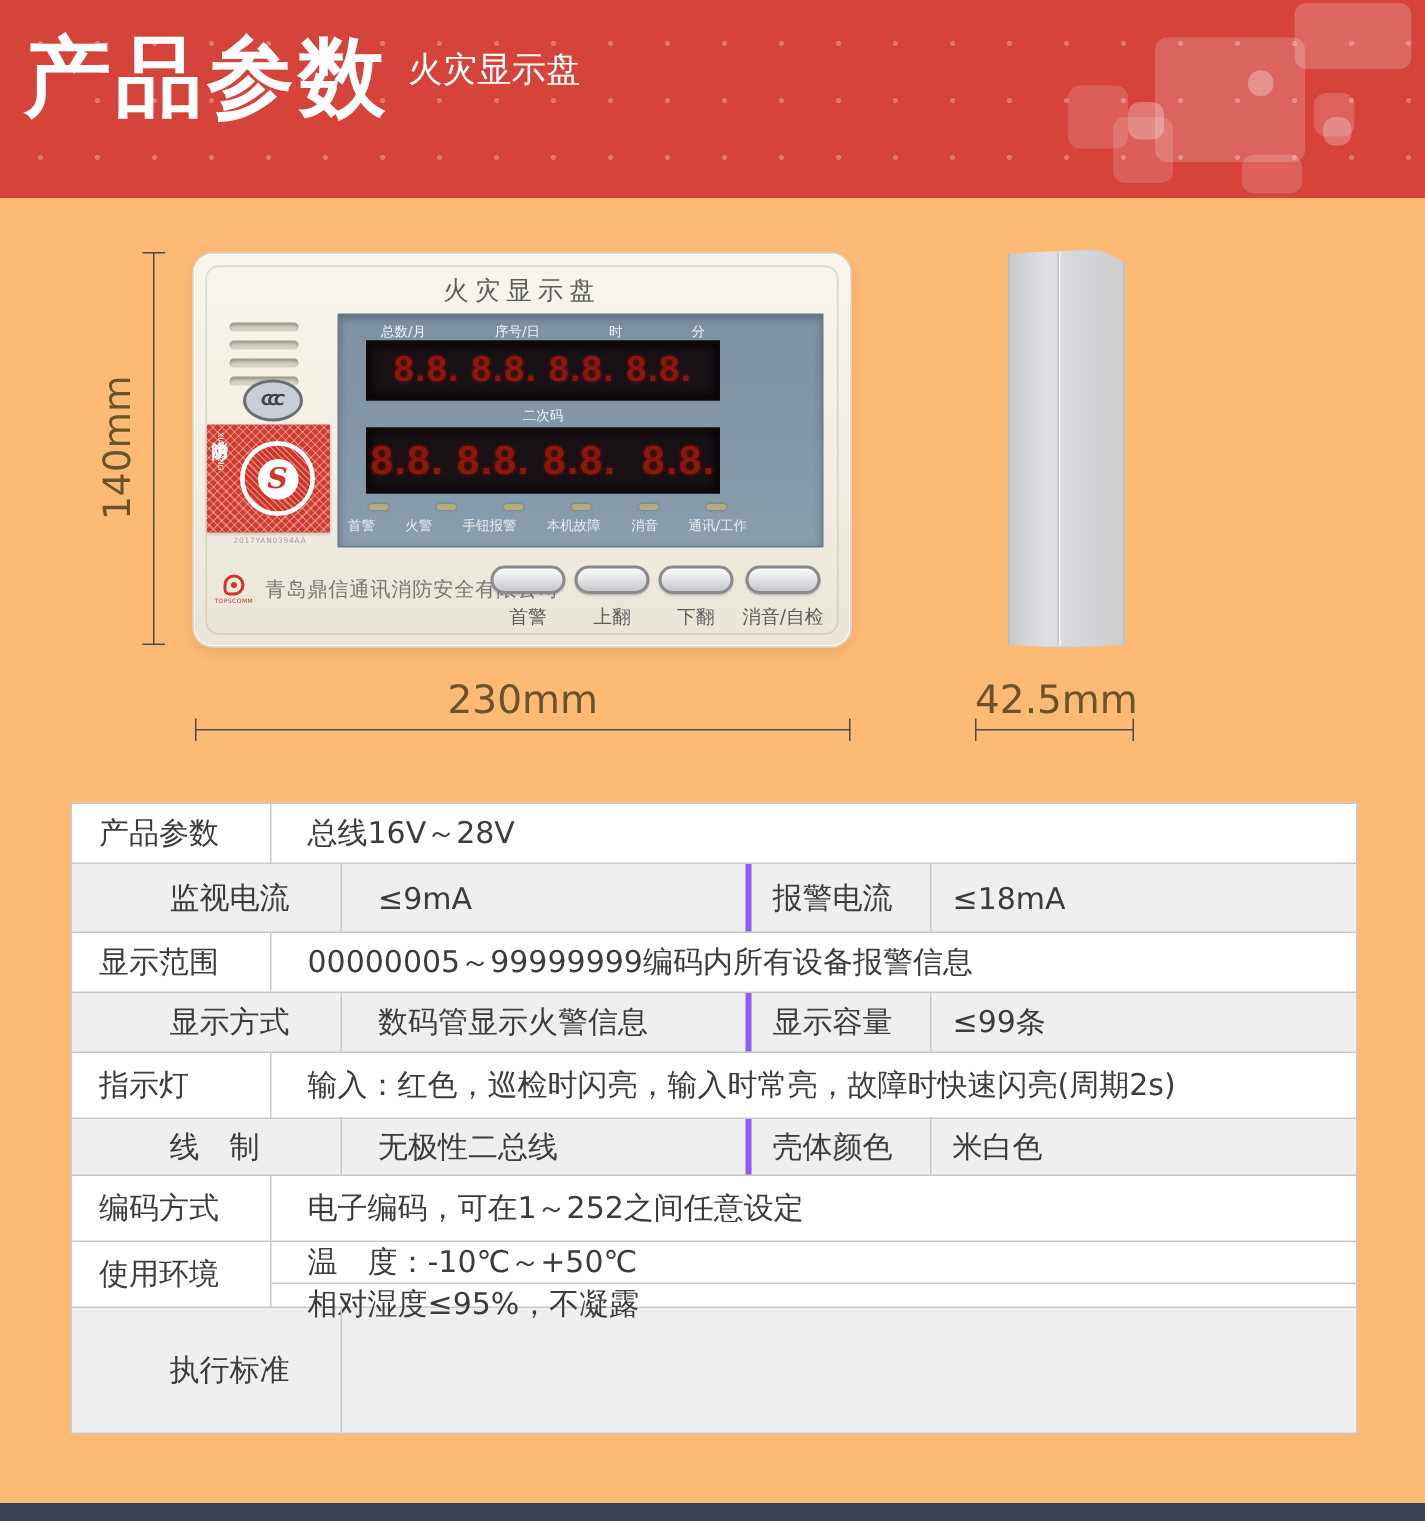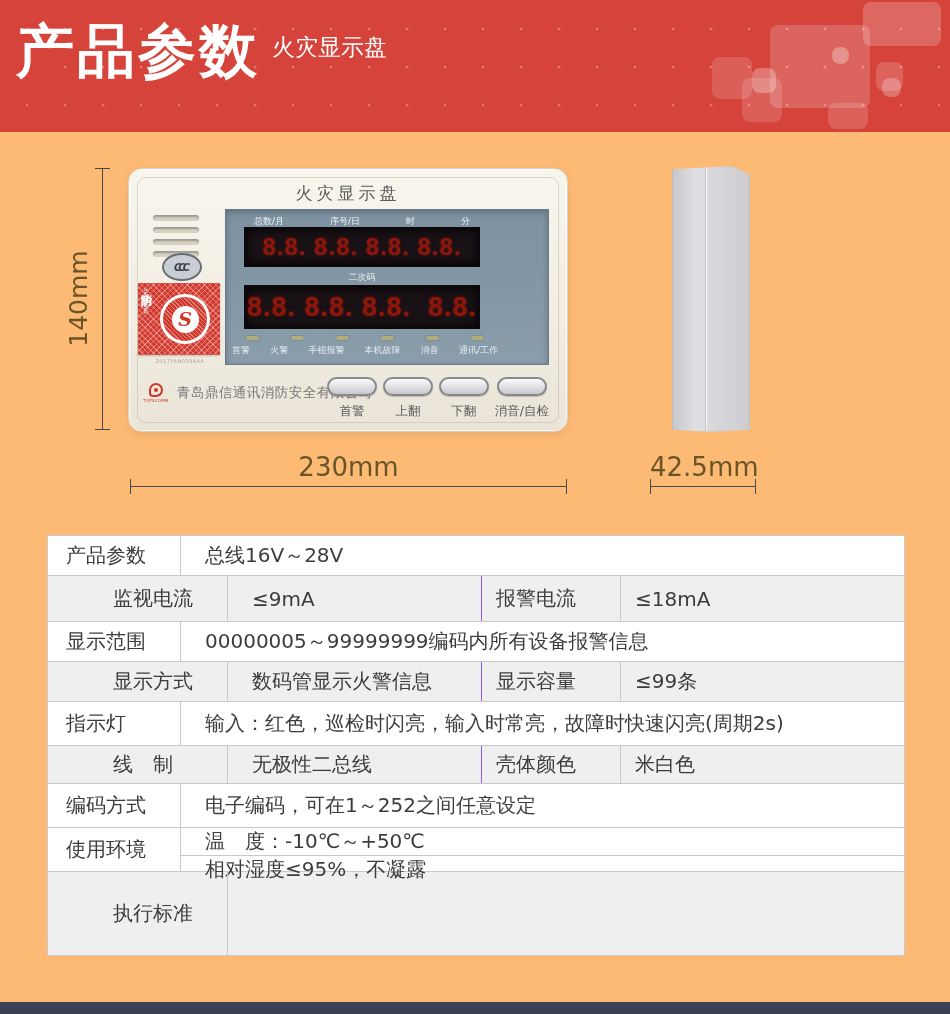--- a/index.html
+++ b/index.html
@@ -106,21 +106,21 @@
     font-size:20px; color:#3c3c3c; }
   .t-row { display:flex; border-bottom:1px solid #c9c9c9; background:#fff; align-items:stretch; }
   .t-row.alt { background:#efefef;padding-left:47px; }
   .t-row:nth-child(1){height:40px} .t-row:nth-child(2){height:46px} .t-row:nth-child(3){height:40px}
   .t-row:nth-child(4){height:40px} .t-row:nth-child(5){height:44px} .t-row:nth-child(6){height:38px}
   .t-row:nth-child(7){height:44px} .t-row:nth-child(8){height:44px} .t-row:nth-child(9){height:84px}
   .t-row:nth-child(10){height:42px}
   .t-cell { display:flex; align-items:center; }
   .t-label { width:133px; padding-left:18px; border-right:1px solid #c9c9c9; flex-shrink:0; }
   .t-value { flex:1; padding-left:24px; }
-  .t-label2 { width:140px; padding-left:14px; border-left:1px solid #8b5cf6; border-right:1px solid #c9c9c9; flex-shrink:0; }
+  .t-label2 { width:124px; padding-left:14px; border-left:4px solid #8b5cf6; border-right:1px solid #c9c9c9; flex-shrink:0; }
   .t-value2 { width:283px; padding-left:14px; flex-shrink:0; }
   .env-values { flex:1; display:flex; flex-direction:column; }
   .env-v { height:34px; display:flex; align-items:center; padding-left:24px; }
   .env-v:first-child { border-bottom:1px solid #c9c9c9; }
 
   .bottom-bar { position:absolute; left:0; top:1002px; width:950px; height:12px; background:#3a4157; }
 </style>
 </head>
 <body>
 

